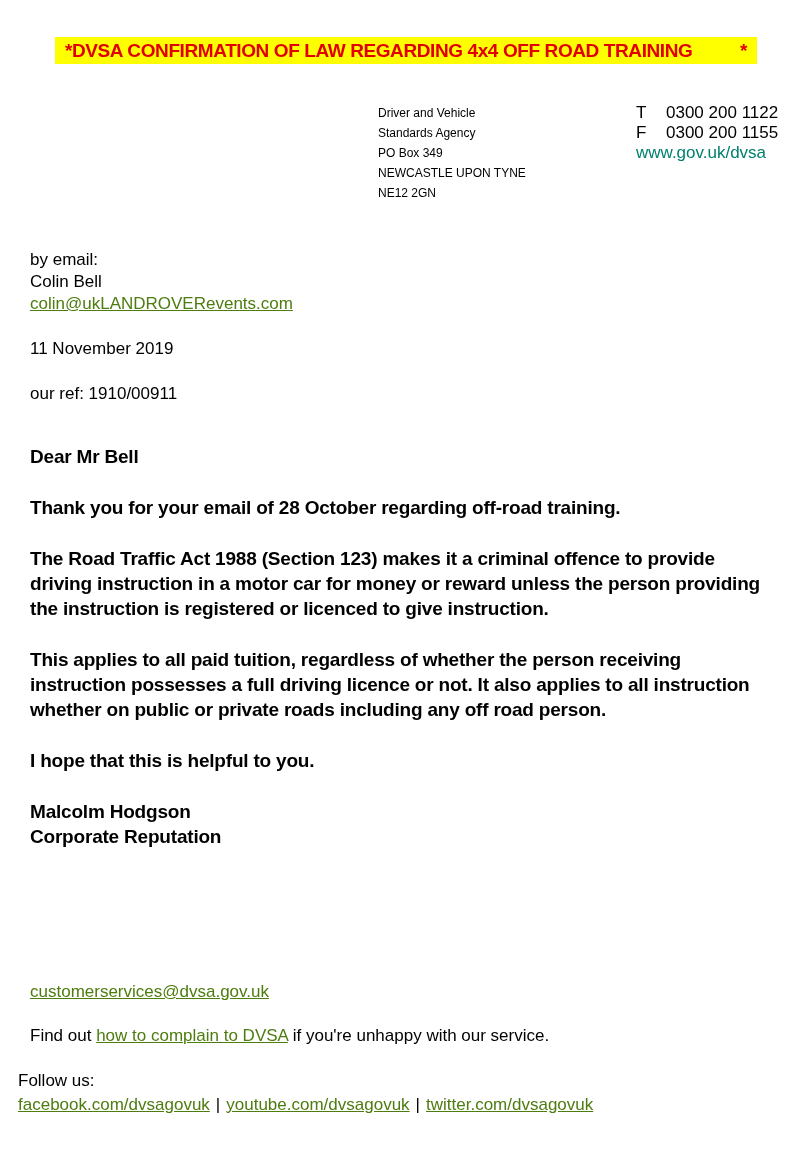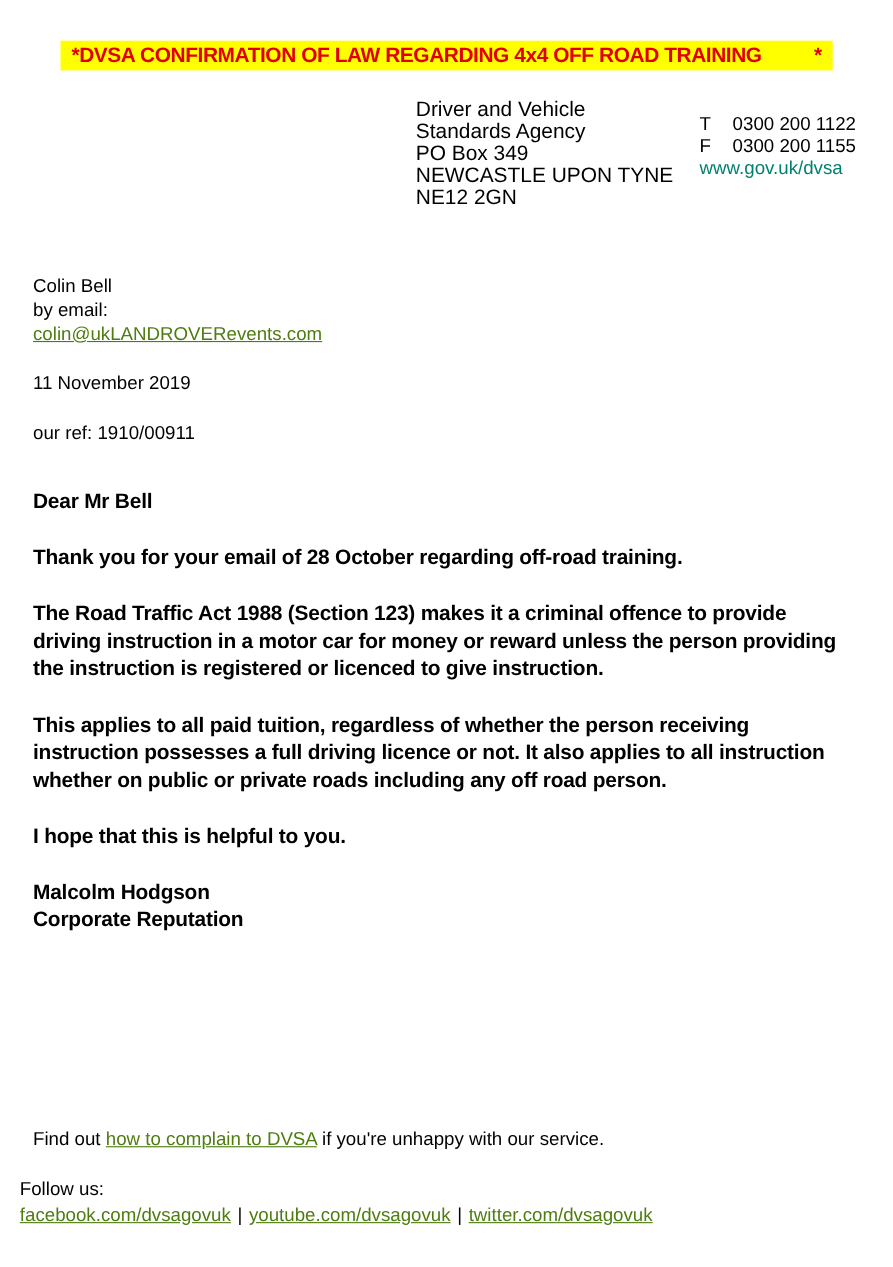--- a/index.html
+++ b/index.html
@@ -27,22 +27,22 @@
     letter-spacing: -0.4px;
     display: flex;
     align-items: center;
     padding: 0 10px;
   }
   .banner .title-text { flex: 1; text-align: left; white-space: nowrap; }
 
   
   .letterhead-address {
     position: absolute;
-    left: 378px; top: 90px;
-    font-size: 19px;
+    left: 378px; top: 103px;
+    font-size: 12px;
     line-height: 20px;
   }
   .letterhead-contact {
     position: absolute;
     left: 636px; top: 103px;
     width: 150px;
     font-size: 17px;
     line-height: 20px;
   }
   .contact-row { display: flex; }
@@ -111,38 +111,41 @@
       <span>0300 200 1122</span>
     </div>
     <div class="contact-row">
       <span class="c-label">F</span>
       <span>0300 200 1155</span>
     </div>
     <a href="#" class="website-link">www.gov.uk/dvsa</a>
   </div>
 
   <div class="recipient">
+    <div>by email:</div>
     <div>Colin Bell</div>
-    <div>by email:</div>
     <div><a href="#" class="doc-link">colin@ukLANDROVERevents.com</a></div>
   </div>
 
   <div class="date-line">11 November 2019</div>
   <div class="ref-line">our ref: 1910/00911</div>
 
   <div class="body-text">
     <p>Dear Mr Bell</p>
     <p>Thank you for your email of 28 October regarding off-road training.</p>
     <p>The Road Traffic Act 1988 (Section 123) makes it a criminal offence to provide driving instruction in a motor car for money or reward unless the person providing the instruction is registered or licenced to give instruction.</p>
     <p>This applies to all paid tuition, regardless of whether the person receiving instruction possesses a full driving licence or not. It also applies to all instruction whether on public or private roads including any off road person.</p>
     <p>I hope that this is helpful to you.</p>
     <p class="sig">Malcolm Hodgson</p>
     <p class="sig">Corporate Reputation</p>
   </div>
 
+  <div class="footer-email">
+    <a href="#" class="doc-link">customerservices@dvsa.gov.uk</a>
+  </div>
 
   <div class="footer-complain">
     <span>Find out </span><a href="#" class="doc-link">how to complain to DVSA</a><span> if you're unhappy with our service.</span>
   </div>
 
   <div class="footer-follow">
     <div>Follow us:</div>
     <div>
       <a href="#" class="doc-link">facebook.com/dvsagovuk</a><span class="social-sep">|</span><a href="#" class="doc-link">youtube.com/dvsagovuk</a><span class="social-sep">|</span><a href="#" class="doc-link">twitter.com/dvsagovuk</a>
     </div>

